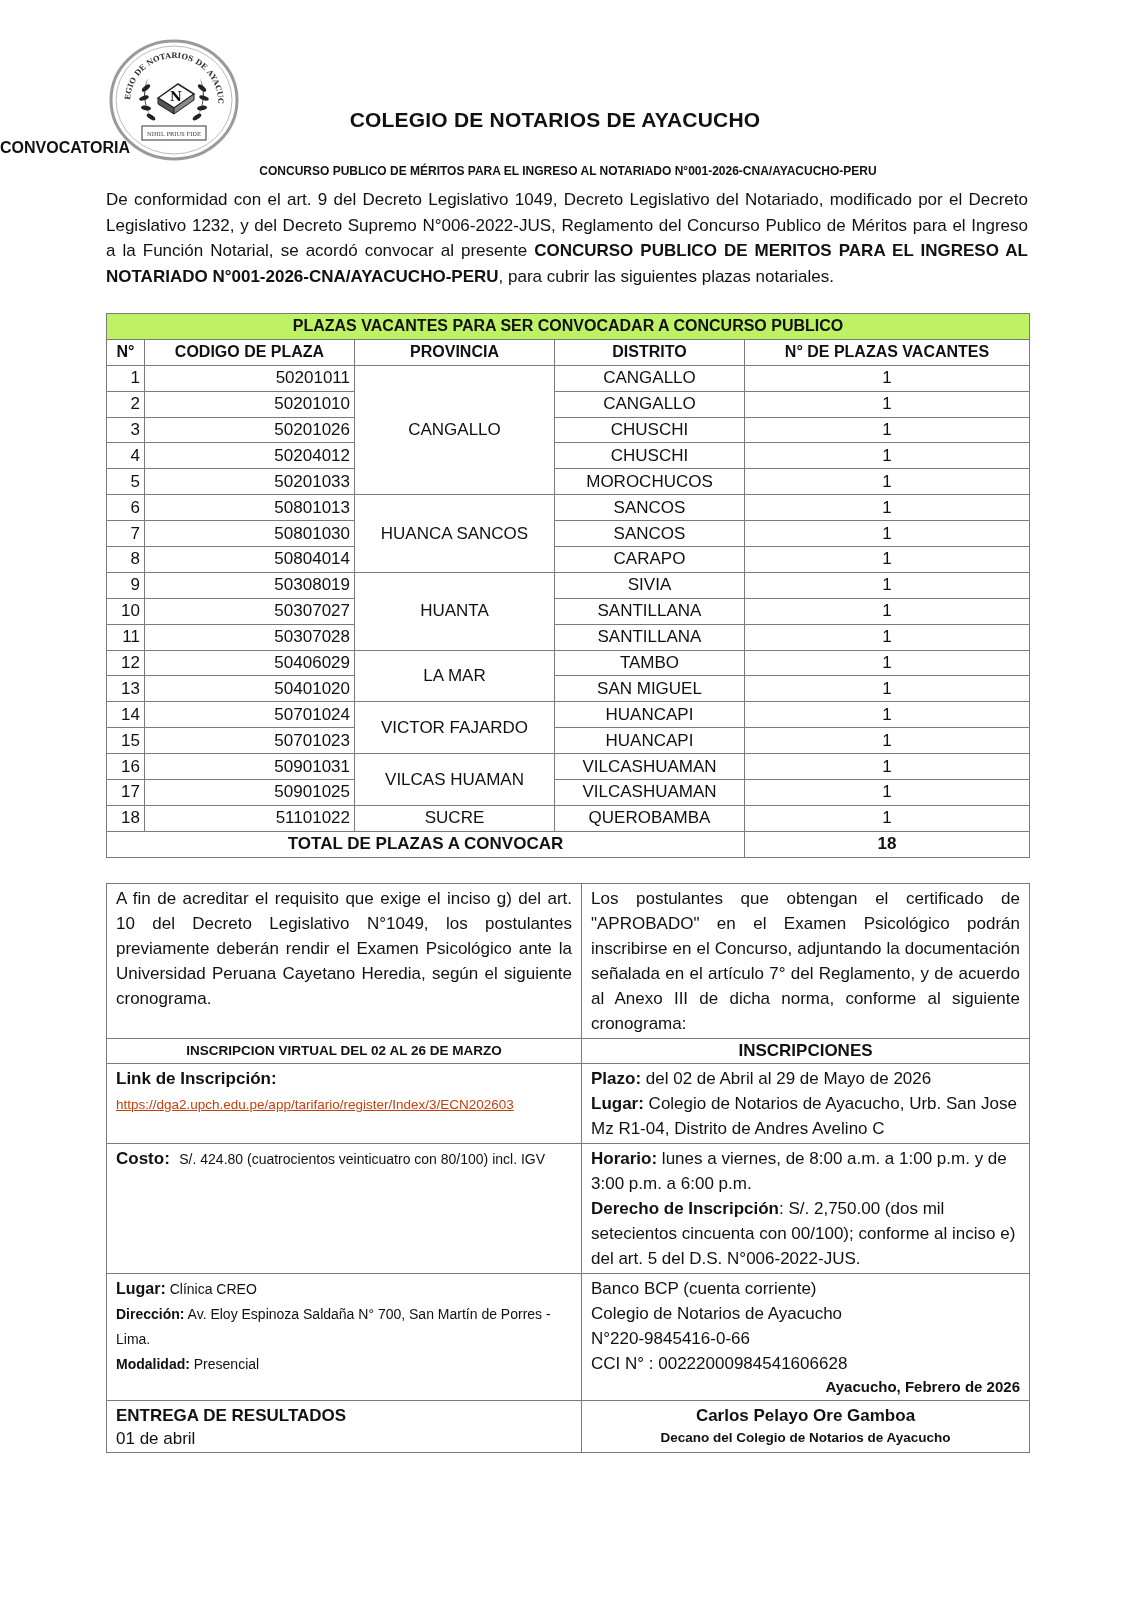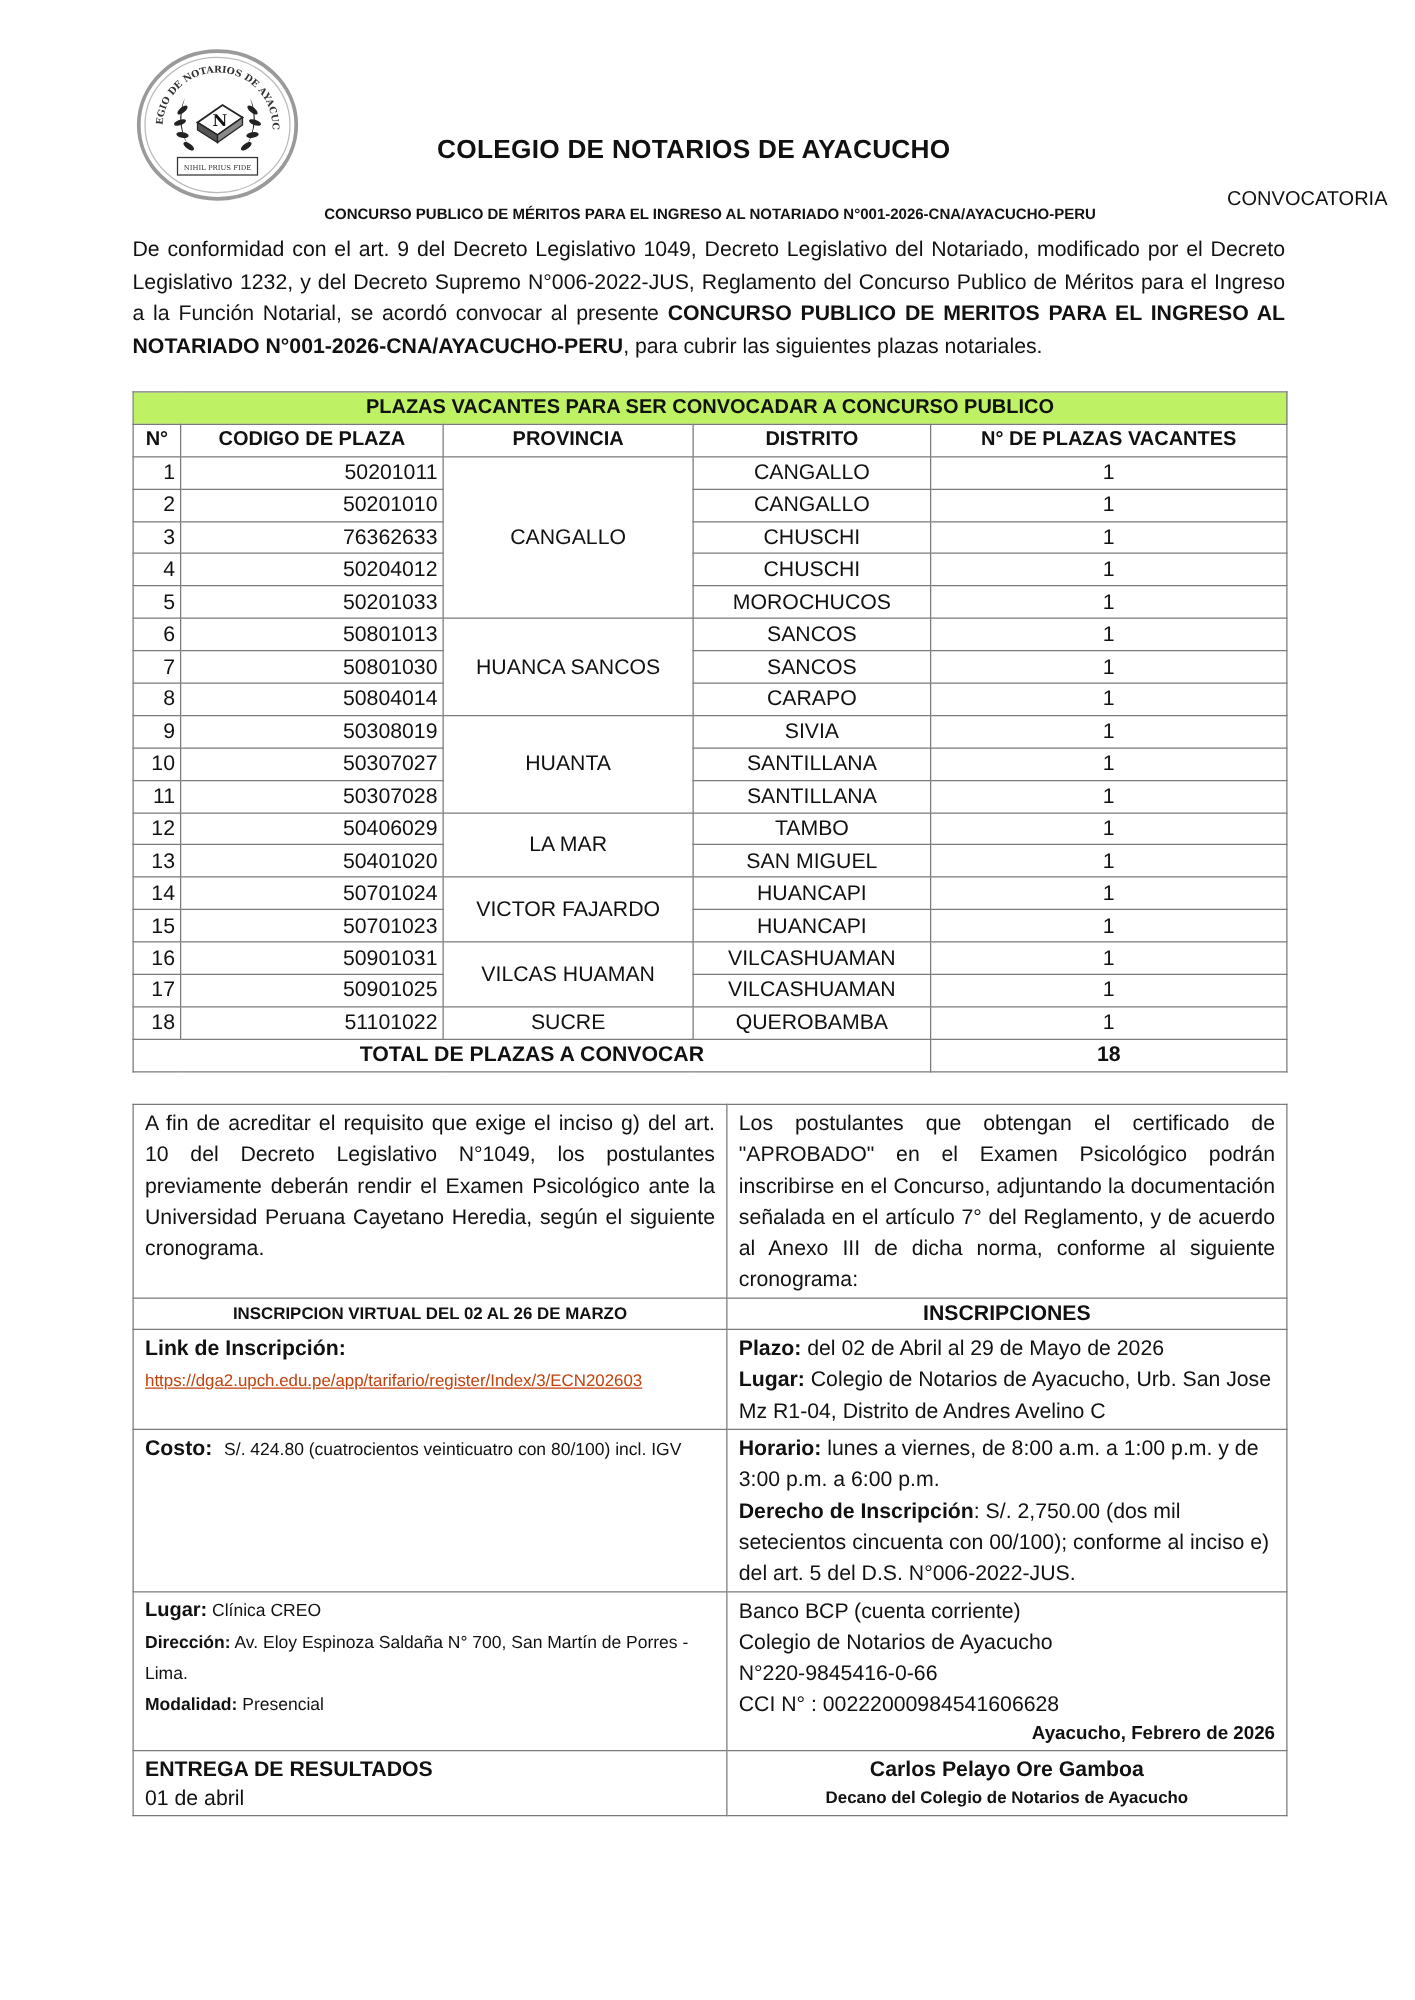--- a/index.html
+++ b/index.html
@@ -1,22 +1,22 @@
 <!DOCTYPE html>
 <html><head>
 <meta charset="utf-8">
 <style>
   html, body { margin: 0; padding: 0; background: #ffffff; }
   body { width: 1132px; height: 1600px; position: relative; overflow: hidden;
          font-family: "Liberation Sans", sans-serif; color: #111; }
   .logo { position: absolute; left: 108px; top: 38px; width: 132px; height: 124px; }
   .title1 { position: absolute; left: 0; width: 1110px; top: 108px; text-align: center;
             font-weight: bold; font-size: 21px; letter-spacing: 0.2px; }
-  .title2 { position: absolute; left: 0; width: 1110px; top: 151px; text-align: right;
-            font-weight: normal; font-size: 16px; }
+  .title2 { position: absolute; left: 0; width: 1110px; top: 139px; text-align: left;
+            font-weight: bold; font-size: 16px; }
   .title3 { position: absolute; left: 106px; width: 924px; top: 164px; text-align: center;
             font-weight: bold; font-size: 12px; white-space: nowrap; }
   .intro { position: absolute; left: 106px; width: 922px; top: 187px; font-size: 17px;
            line-height: 25.5px; text-align: justify; }
   .intro b { font-weight: bold; }
 
   table.plazas { position: absolute; left: 106px; top: 313px; width: 924px;
                  border-collapse: collapse; font-size: 17px; }
   table.plazas td, table.plazas th { border: 1px solid #7a7a7a; padding: 0 4px;
                  height: 24.9px; line-height: 22px; }
@@ -111,21 +111,21 @@
         <td class="c">1</td>
       </tr>
       <tr>
         <td class="num">2</td>
         <td class="code">50201010</td>
         <td class="c">CANGALLO</td>
         <td class="c">1</td>
       </tr>
       <tr>
         <td class="num">3</td>
-        <td class="code">76362633</td>
+        <td class="code">50201026</td>
         <td class="c">CHUSCHI</td>
         <td class="c">1</td>
       </tr>
       <tr>
         <td class="num">4</td>
         <td class="code">50204012</td>
         <td class="c">CHUSCHI</td>
         <td class="c">1</td>
       </tr>
       <tr>

